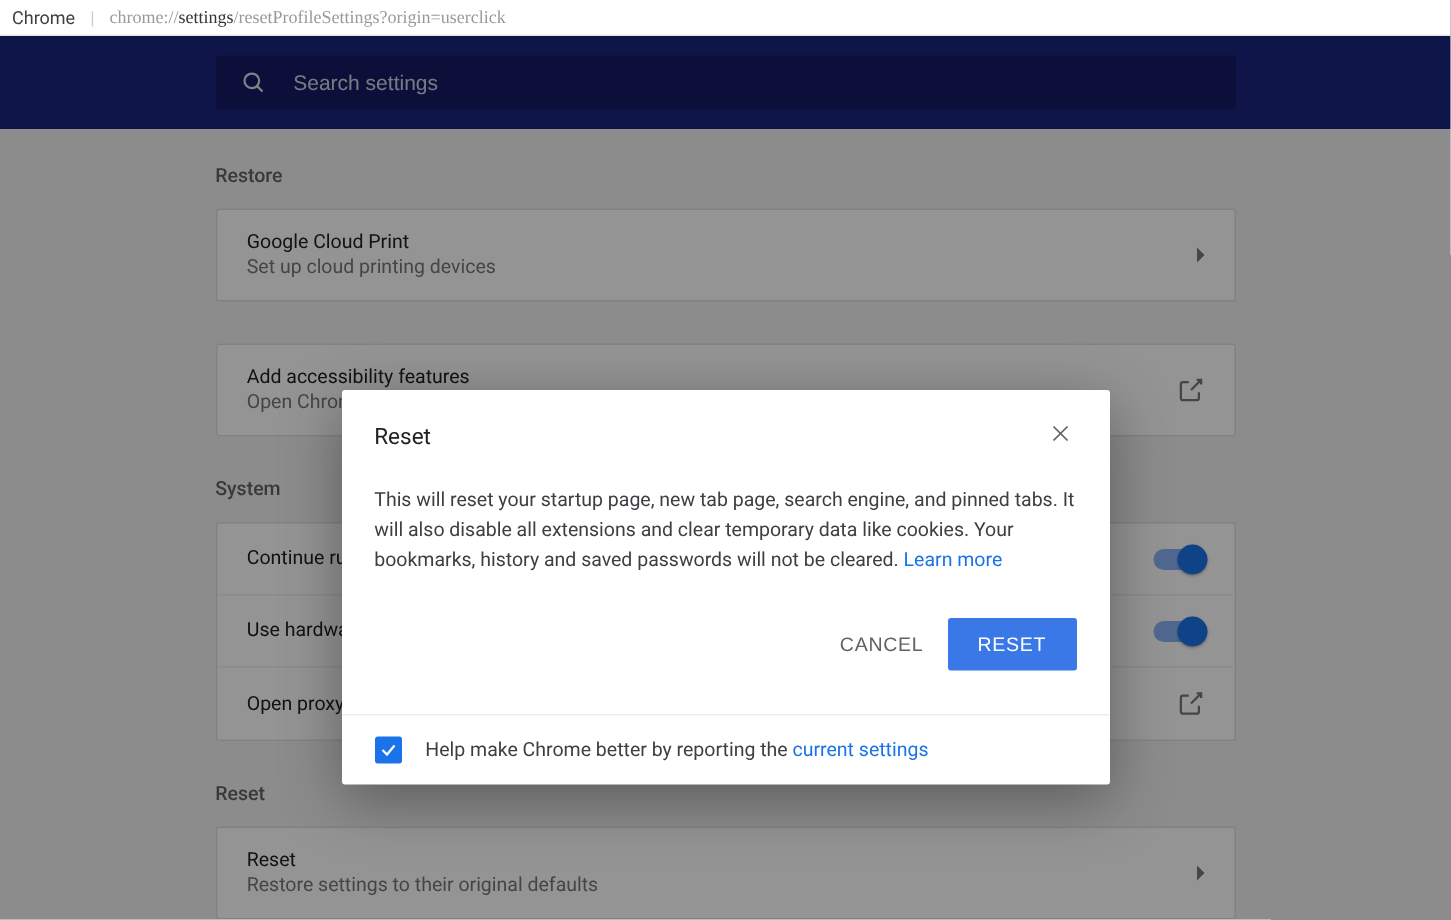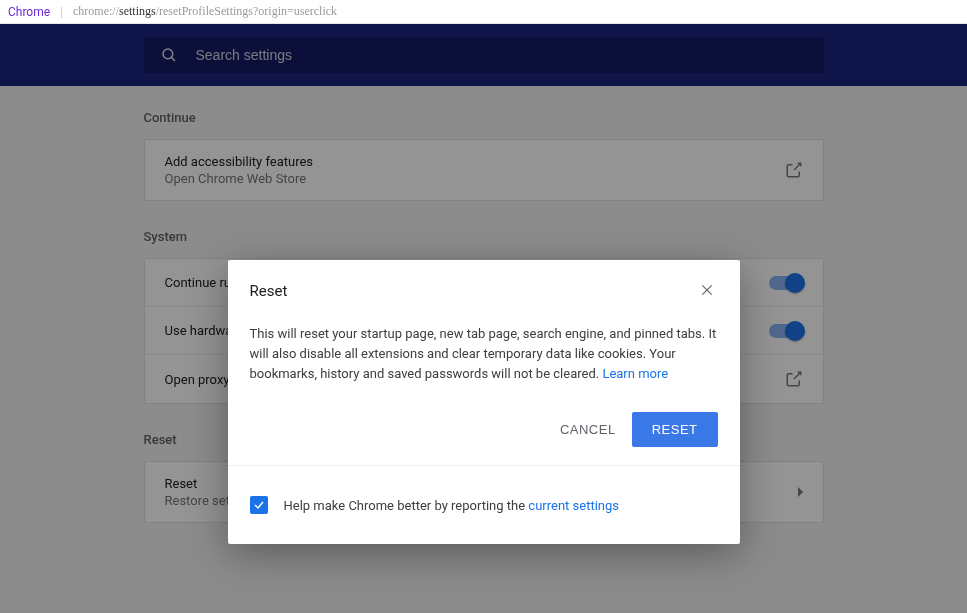--- a/index.html
+++ b/index.html
@@ -15,21 +15,21 @@
 }
 .address-row {
   height: 24px;
   display: flex;
   align-items: center;
   padding: 0 8px;
   border-bottom: 1px solid #e6e6e6;
   font-size: 12px;
   gap: 10px;
 }
-.address-row .app { color: #6d28d9; }
+.address-row .app { color: #404040; }
 .address-row .divider { color: #ccc; }
 .address-row .url { color: #999; font-family: Liberation Serif, serif; }
 .address-row .url .bold { color: #333; }
 .content-area {
   position: relative;
   height: 589px;
   background: #f1f1f1;
 }
 .header-bar {
   background: #1a237e;
@@ -139,23 +139,23 @@
   font-size:13px; font-weight:500; letter-spacing:0.5px; cursor:pointer;
   padding: 8px 10px;
 }
 .btn-primary {
   background:#3b78e7; border:none; color:#fff;
   font-size:13px; font-weight:500; letter-spacing:0.5px; cursor:pointer;
   padding: 10px 20px; border-radius:2px;
 }
 .modal-footer {
   border-top:1px solid #eee;
-  padding: 30px 22px;
+  padding: 14px 22px;
   display:flex; align-items:center; gap:16px;
-  font-size:13px; color:#3c4043;
+  font-size:13px; color:#3c4043;margin-top:11px;
 }
 .checkbox {
   width:18px; height:18px; border-radius:2px;
   background:#1a73e8; display:flex; align-items:center; justify-content:center;
   flex:0 0 auto;
 }
 .checkbox svg { display:block; }
 </style>
 </head>
 <body>
@@ -175,21 +175,32 @@
       <svg width="18" height="18" viewBox="0 0 24 24" fill="none" stroke="rgba(255,255,255,0.85)" stroke-width="2">
           <circle cx="10.5" cy="10.5" r="6.5"></circle>
           <line x1="20" y1="20" x2="15.2" y2="15.2"></line>
         </svg>
       <input type="text" placeholder="Search settings" style="">
     </div>
   </div>
 
   <div class="page">
 
-    <div class="section-label">Continue</div>
+    <div class="section-label">Restore</div>
+    <div class="card">
+      <div class="row">
+        <div class="text">
+          <div class="title">Google Cloud Print</div>
+          <div class="sub">Set up cloud printing devices</div>
+        </div>
+        <div class="right">
+            <span class="chevron"></span>
+          </div>
+      </div>
+    </div>
 
     <div class="card">
       <div class="row">
         <div class="text">
           <div class="title">Add accessibility features</div>
           <div class="sub">Open Chrome Web Store</div>
         </div>
         <div class="right">
           <svg class="ext-icon" width="18" height="18" viewBox="0 0 24 24" fill="none" stroke="#777" stroke-width="2">
               <path d="M17 3h4v4"></path>

